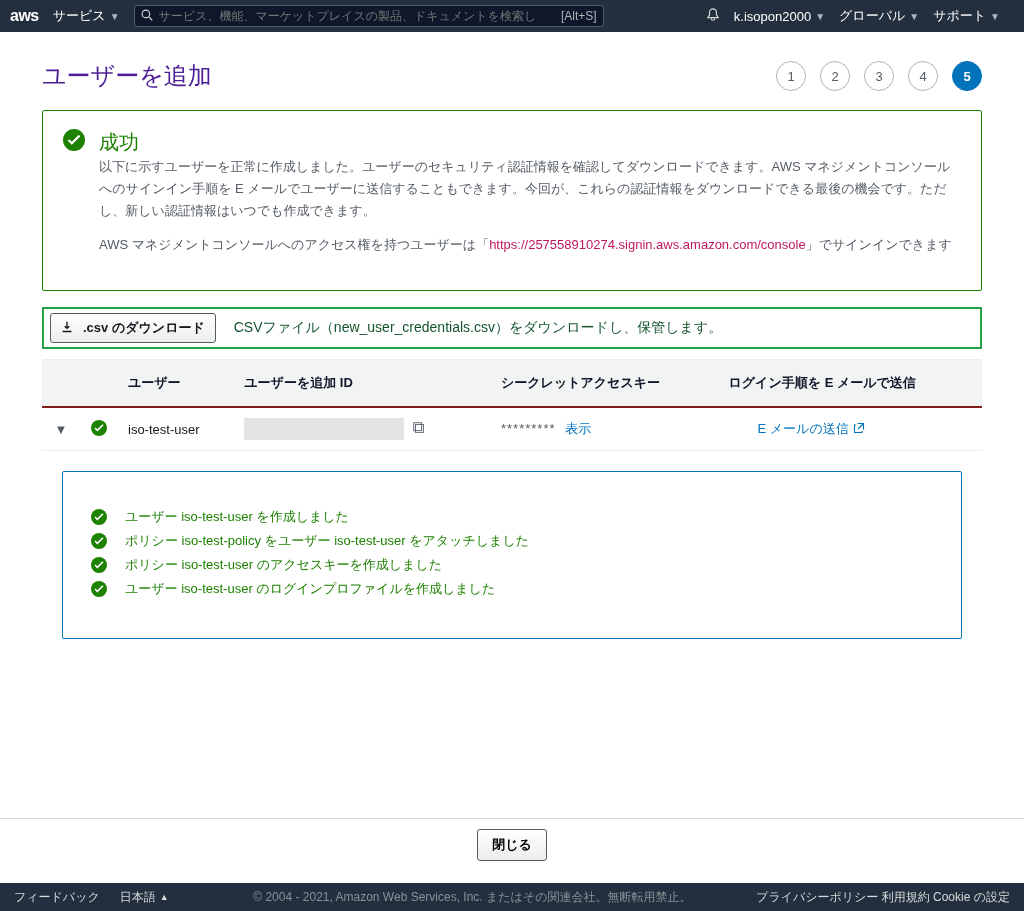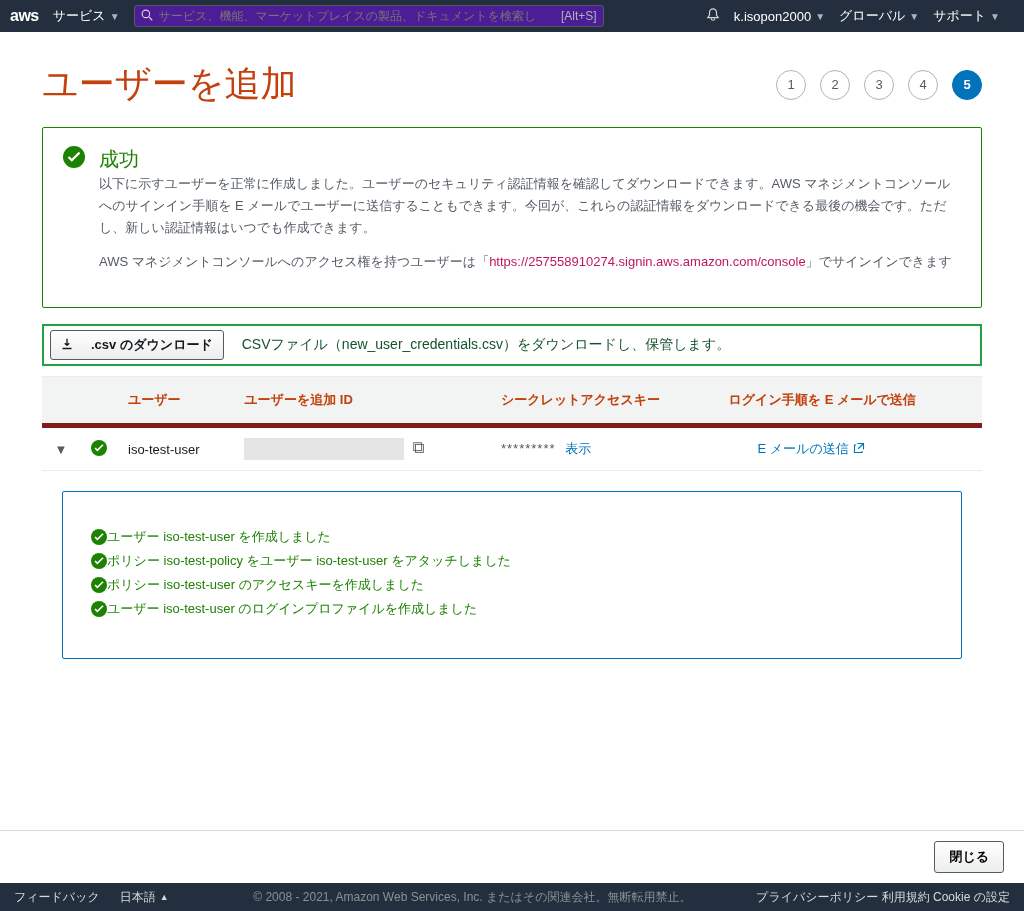--- a/index.html
+++ b/index.html
@@ -4,74 +4,74 @@
 <style>
   * { box-sizing: border-box; margin: 0; padding: 0; }
   body { font-family: "Amazon Ember", "Helvetica Neue", Arial, sans-serif; font-size: 14px; color: #16191f; background: #fff; }
   a { text-decoration: none; }
 
   
   .topnav { background: #232f3e; height: 32px; display: flex; align-items: center; padding: 0 10px; color: #fff; font-size: 13px; }
   .topnav .logo { color: #ff9900; font-weight: 700; font-size: 16px; letter-spacing: -0.5px; margin-right: 14px; }
   .topnav .nav-item { display: flex; align-items: center; margin-right: 14px; cursor: pointer; }
   .topnav .caret { margin-left: 4px; font-size: 10px; color: #aab7b8; }
-  .topnav .search { display: flex; align-items: center; background: #4c1d95; border: 1px solid #545b64; border-radius: 3px; height: 22px; padding: 0 6px; width: 470px; }
+  .topnav .search { display: flex; align-items: center; background: #0f172a; border: 1px solid #545b64; border-radius: 3px; height: 22px; padding: 0 6px; width: 470px; }
   .topnav .search .si { color: #d5dbdb; font-size: 12px; margin-right: 6px; }
   .topnav .search input { background: transparent; border: none; outline: none; color: #aab7b8; font-size: 12px; flex: 1; }
   .topnav .search .hint { color: #aab7b8; font-size: 12px; margin-left: 6px; }
   .topnav .spacer { flex: 1; }
   .topnav .bell { margin-right: 14px; color: #d5dbdb; cursor: pointer; }
 
   
   .page { max-width: 940px; margin: 0 auto; padding: 20px 0 90px; }
   .page-header { display: flex; align-items: center; justify-content: space-between; margin: 8px 0 18px; }
-  .page-title { font-size: 36px; font-weight: 400; color: #c2410c; }
+  .page-title { font-size: 24px; font-weight: 400; color: #4c1d95; }
   .steps { display: flex; gap: 14px; }
   .step { width: 30px; height: 30px; border-radius: 50%; border: 1px solid #aab7b8; display: flex; align-items: center; justify-content: center; font-size: 13px; color: #545b64; background: #fff; }
   .step.active { background: #0073bb; border-color: #0073bb; color: #fff; font-weight: 700; }
 
   
   .success-box { border: 1px solid #1d8102; border-radius: 2px; padding: 18px 20px 22px; display: flex; gap: 14px; margin-bottom: 16px; }
   .success-icon { color: #1d8102; flex-shrink: 0; }
   .success-title { color: #1d8102; font-size: 20px; margin-bottom: 0; }
   .success-body p { font-size: 13px; color: #545b64; line-height: 1.7; margin-bottom: 12px; }
   .success-body a { color: #be185d; }
 
   
   .csv-row { display: flex; align-items: center; gap: 18px; border: 2px solid #25a244; padding: 4px 6px; margin-bottom: 10px; }
-  .csv-btn { background: linear-gradient(#fff,#eceded); border: 1px solid #545b64; border-radius: 3px; padding: 5px 10px; font-size: 13px; font-weight: 700; color: #16191f; display: flex; align-items: center; gap: 18px; cursor: pointer; }
+  .csv-btn { background: linear-gradient(#fff,#eceded); border: 1px solid #545b64; border-radius: 3px; padding: 5px 10px; font-size: 13px; font-weight: 700; color: #16191f; display: flex; align-items: center; gap: 10px; cursor: pointer; }
   .csv-note { color: #14532d; font-size: 14px; }
 
   
   .tbl { width: 100%; border-collapse: collapse; font-size: 13px; }
-  .tbl thead th { background: #f2f3f3; border-top: 1px solid #eaeded; border-bottom: 5px solid #7f1d1d; text-align: left; font-weight: 700; color: #c2410c; padding: 14px 10px; }
+  .tbl thead th { background: #f2f3f3; border-top: 1px solid #eaeded; border-bottom: 2px solid #7f1d1d; text-align: left; font-weight: 700; color: #0f172a; padding: 14px 10px; }
   .tbl thead th:first-child { width: 38px; }
   .tbl thead th:nth-child(2) { width: 38px; }
   .tbl tbody td { padding: 10px; vertical-align: middle; border-bottom: 1px solid #eaeded; }
   .col-expand { text-align: center; color: #545b64; cursor: pointer; }
   .col-status { text-align: center; }
   .accesskey-cell { display: flex; align-items: center; gap: 8px; }
   .ak-mask { background: #e4e4e4; width: 160px; height: 22px; display: inline-block; }
   .copy-ic { color: #545b64; cursor: pointer; }
   .secret-cell .stars { letter-spacing: 1px; color: #545b64; }
   .secret-cell a { color: #0073bb; margin-left: 6px; }
   .email-link { color: #0073bb; display: inline-flex; align-items: center; gap: 4px; cursor: pointer; margin-left: 29px; }
 
   
   .details { border: 1px solid #0073bb; border-radius: 2px; margin: 20px 20px 0 20px; padding: 30px 28px 34px; }
-  .det-row { display: flex; align-items: center; gap: 0; margin: 6px 0; }
+  .det-row { display: flex; align-items: center; gap: 18px; margin: 6px 0; }
   .det-row .msg { color: #1d8102; font-size: 13px; }
 
   .check-svg { width: 16px; height: 16px; flex-shrink: 0; }
   .check-svg circle { fill: #1d8102; }
   .check-svg path { stroke: #fff; stroke-width: 2; fill: none; }
   .big-check { width: 22px; height: 22px; }
 
   
-  .action-bar { border-top: 1px solid #d5dbdb; padding: 10px 20px; display: flex; justify-content: flex-end; max-width: 1024px; margin: 0 auto; }
+  .action-bar { border-top: 1px solid #d5dbdb; padding: 10px 20px; display: flex; justify-content: center; max-width: 1024px; margin: 12px auto; }
   .close-btn { background: linear-gradient(#fff,#eceded); border: 1px solid #545b64; border-radius: 3px; padding: 6px 14px; font-size: 13px; font-weight: 700; cursor: pointer; }
   .action-wrap { position: absolute; left:0; right:0; bottom: 28px; }
 
   
   .footer { position: fixed; bottom: 0; left: 0; right: 0; background: #232f3e; color: #d5dbdb; font-size: 12px; display: flex; align-items: center; padding: 0 14px; height: 28px; }
   .footer .fitem { margin-right: 20px; display: flex; align-items: center; cursor: pointer; }
   .footer .caret-up { margin-left: 4px; font-size: 9px; }
   .footer .fspacer { flex: 1; text-align: center; color: #879196; }
   .footer .right a { color: #d5dbdb; cursor: pointer; }
 
@@ -249,21 +249,21 @@
 </div>
 
 <div class="footer">
   <span class="fitem">
     <span>フィードバック</span>
   </span>
   <span class="fitem">
     <span>日本語</span>
     <span class="caret-up">▲</span>
   </span>
-  <span class="fspacer">© 2008 - 2021, Amazon Web Services, Inc. またはその関連会社。無断転用禁止。</span>
+  <span class="fspacer">© 2004 - 2021, Amazon Web Services, Inc. またはその関連会社。無断転用禁止。</span>
   <span class="right">
     <a>プライバシーポリシー</a>
     <a>利用規約</a>
     <a>Cookie の設定</a>
   </span>
 </div>
 
 </div>
 
 </body></html>

